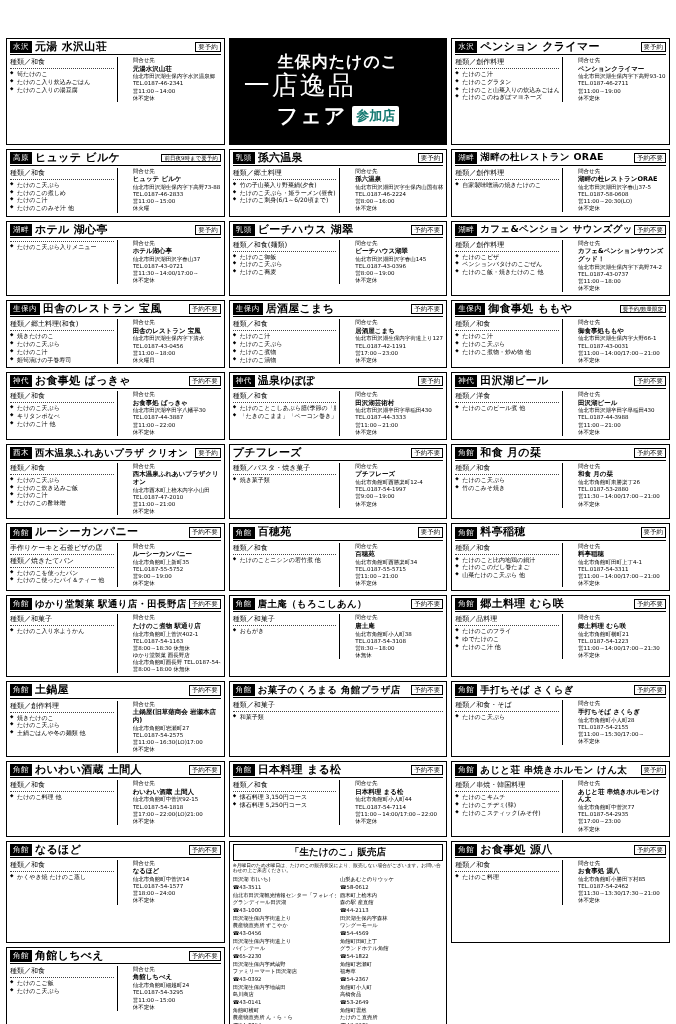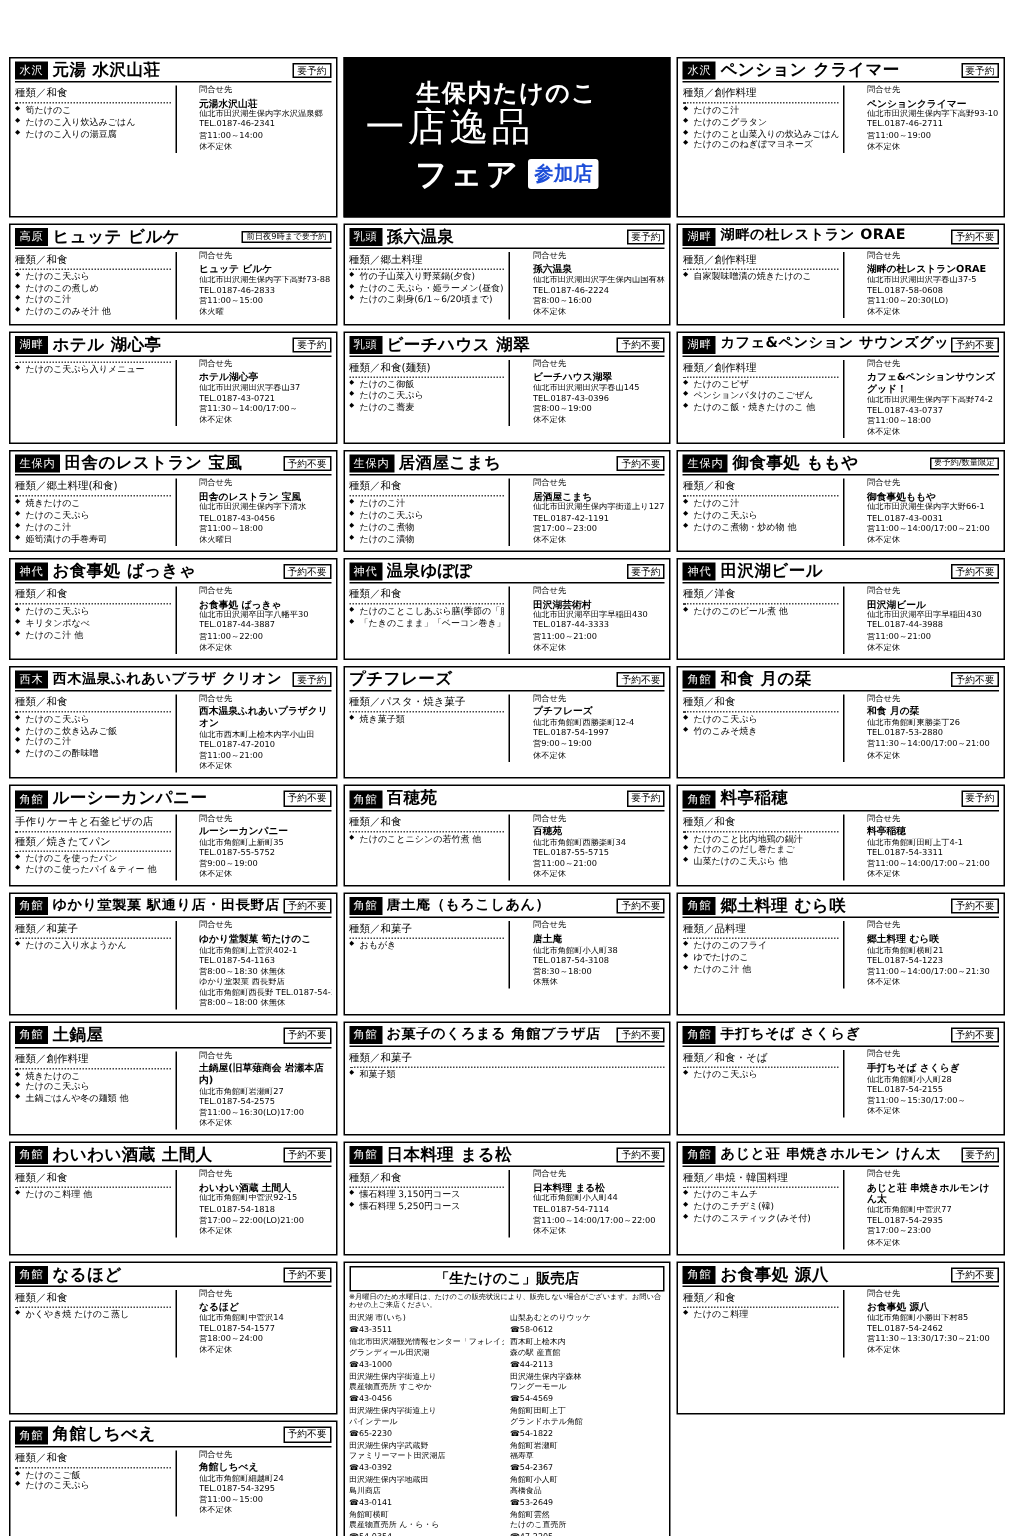--- a/index.html
+++ b/index.html
@@ -22,21 +22,21 @@
   .items li:before{content:"\25C6";position:absolute;left:0;top:0;font-size:4.5px;}
   .rlabel{font-size:5.5px;margin-bottom:1px;}
   .rname{font-size:6.5px;font-weight:bold;line-height:1.2;}
   .rline{font-size:5.5px;line-height:1.3;white-space:nowrap;overflow:hidden;}
   
   .title-card{grid-column:2;border:1px solid #000;background:#000;color:#fff;position:relative;padding:14px;}
   .t1{font-size:16px;font-weight:bold;text-align:center;letter-spacing:1px;line-height:1.15;}
   .t2{font-size:26px;font-weight:normal;text-align:left;letter-spacing:2px;line-height:1.05;margin-top:1px;}
   .t3row{display:flex;align-items:center;justify-content:center;gap:5px;margin-top:2px;}
   .t3{font-size:21px;font-weight:bold;letter-spacing:2px;}
-  .t4{background:#fff;color:#1d4ed8;font-size:13px;font-weight:bold;padding:1px 4px;border-radius:2px;}
+  .t4{background:#fff;color:#0f766e;font-size:13px;font-weight:bold;padding:1px 4px;border-radius:2px;}
   
   .sales{border:1px solid #000;padding:2px 3px;box-sizing:border-box;}
   .sales-title{font-size:9.5px;font-weight:bold;text-align:center;border:1px solid #000;padding:1px;margin-bottom:2px;}
   .sales-note{font-size:4.8px;line-height:1.2;margin-bottom:2px;}
   .sales-grid{display:grid;grid-template-columns:1fr 1fr;column-gap:4px;row-gap:0px;}
   .sales-grid div{font-size:5.3px;line-height:1.45;white-space:nowrap;overflow:hidden;}
   .sales-foot{text-align:right;font-size:5px;margin-top:1px;}
   .foot-box{display:inline-block;border:1px solid #000;padding:0 2px;}
 </style>
 </head>
@@ -574,21 +574,21 @@
       </div>
       <div class="body">
         <div class="left">
           <div class="kind">種類／和菓子</div>
           <ul class="items">
             <li>たけのこ入り水ようかん</li>
           </ul>
         </div>
         <div class="right">
           <div class="rlabel">問合せ先</div>
-          <div class="rname">ゆかり堂製菓 筍たけのこ</div>
+          <div class="rname">たけのこ煮物 駅通り店</div>
           <div class="rline">仙北市角館町上菅沢402-1</div>
           <div class="rline">TEL.0187-54-1163</div>
           <div class="rline">営8:00～18:30 休無休</div>
           <div class="rline">ゆかり堂製菓 西長野店</div>
           <div class="rline">仙北市角館町西長野 TEL.0187-54-3877</div>
           <div class="rline">営8:00～18:00 休無休</div>
         </div>
       </div>
     </div>
 

